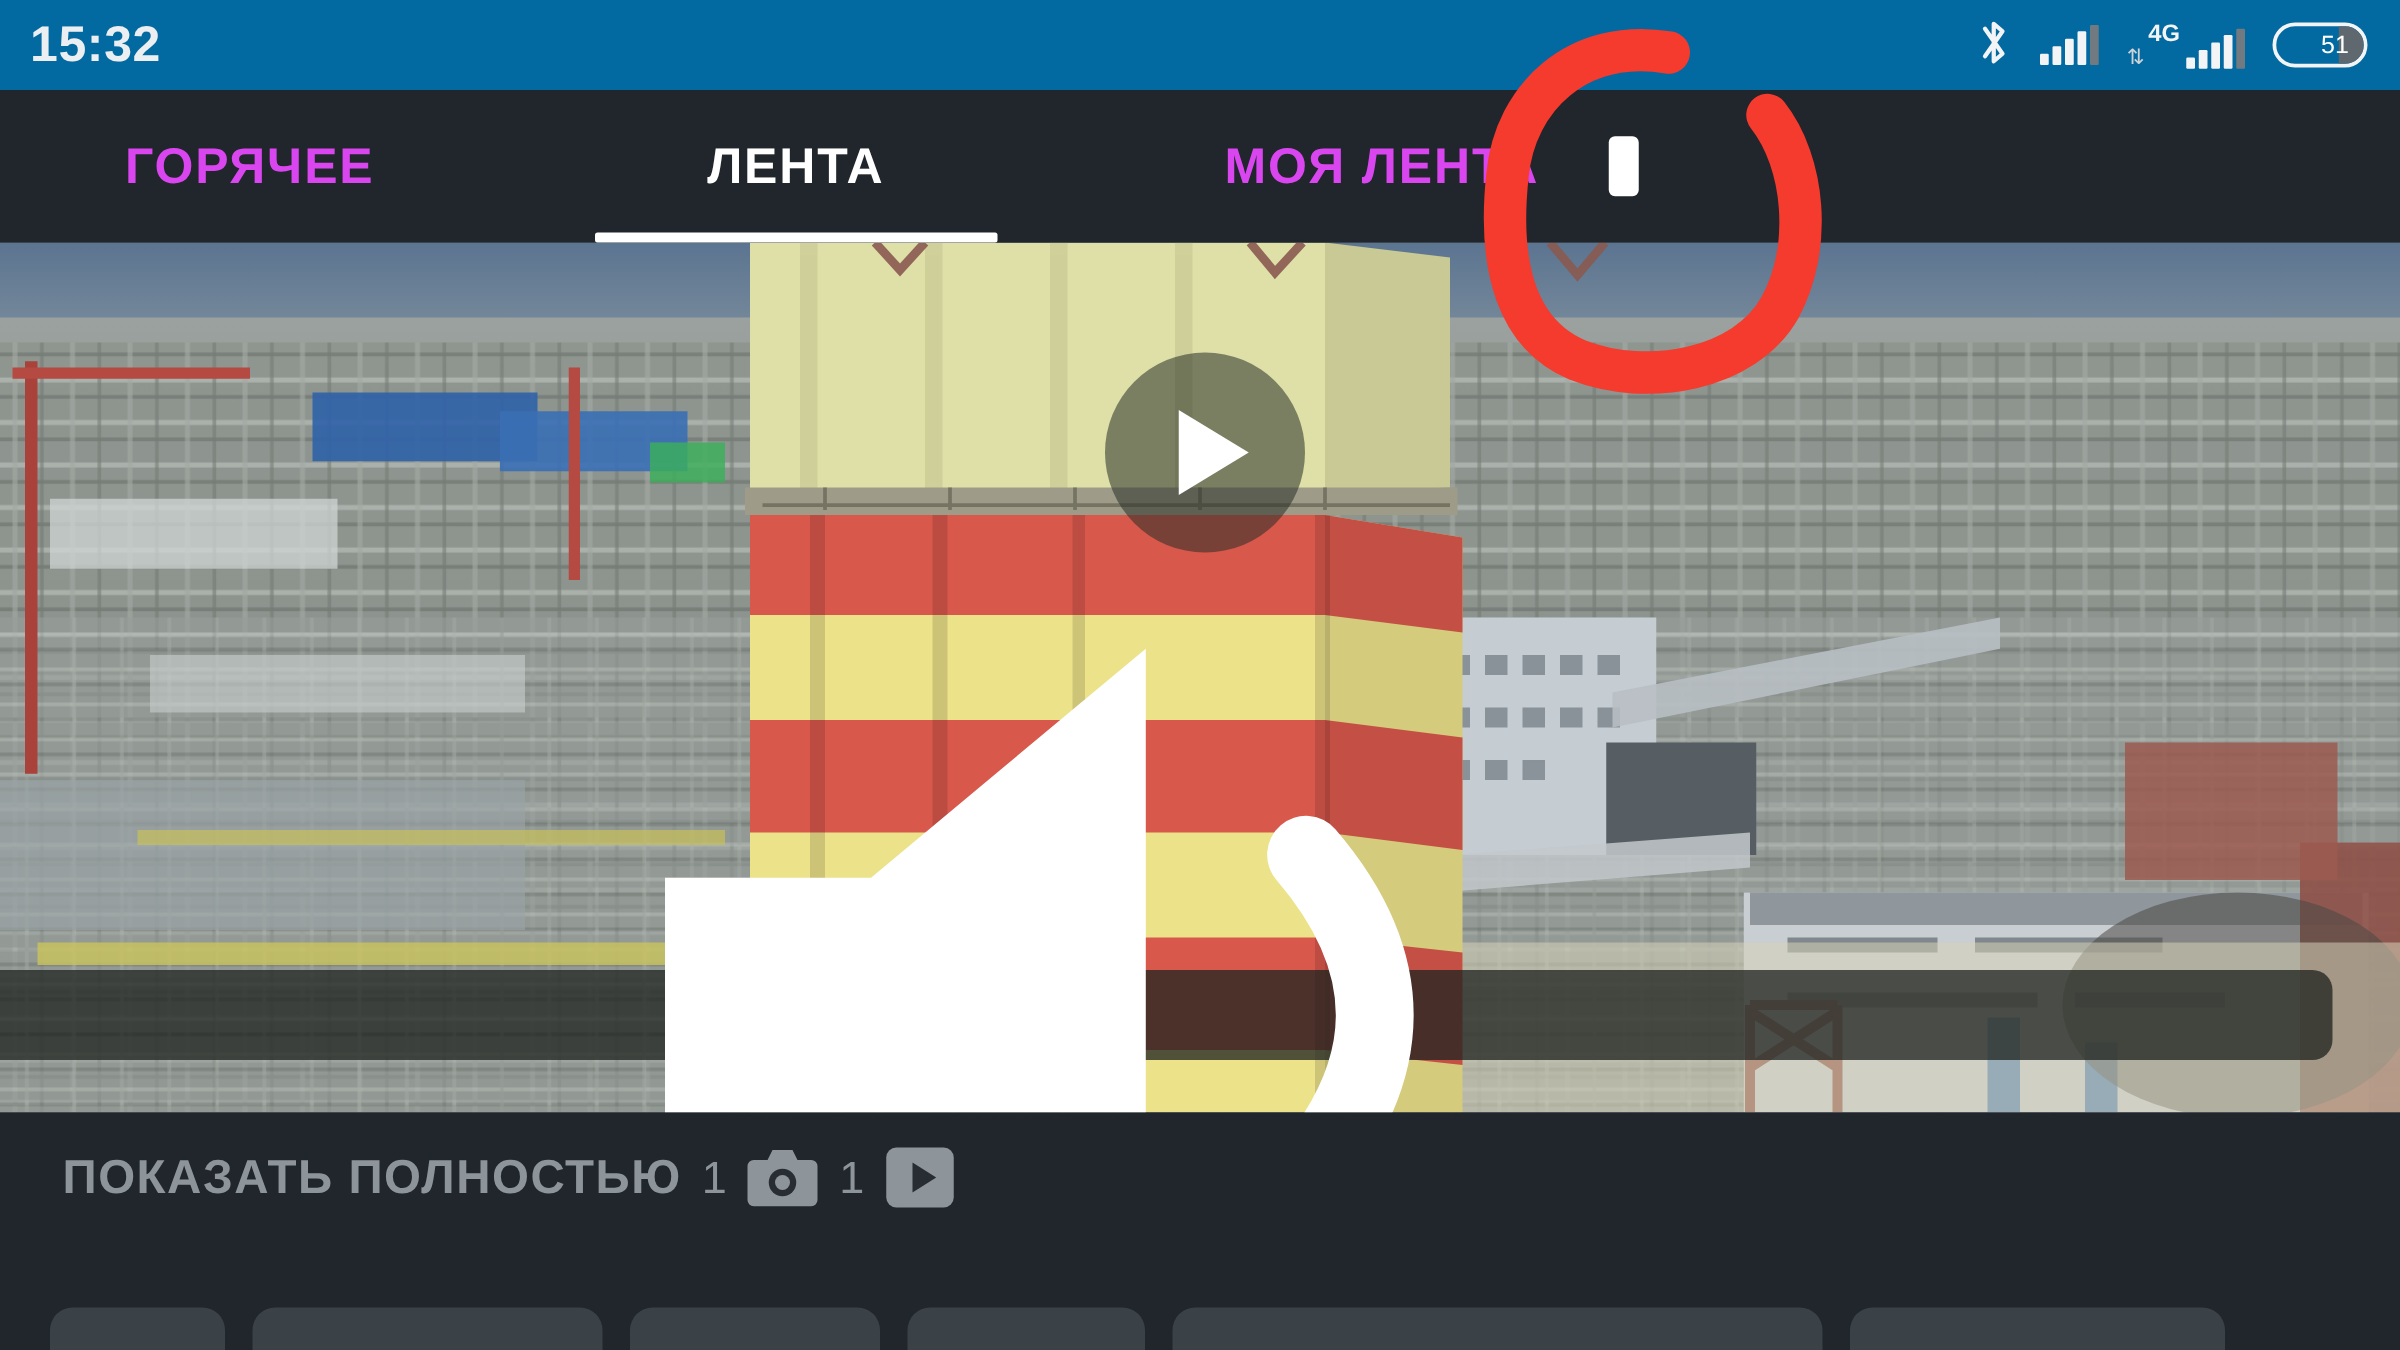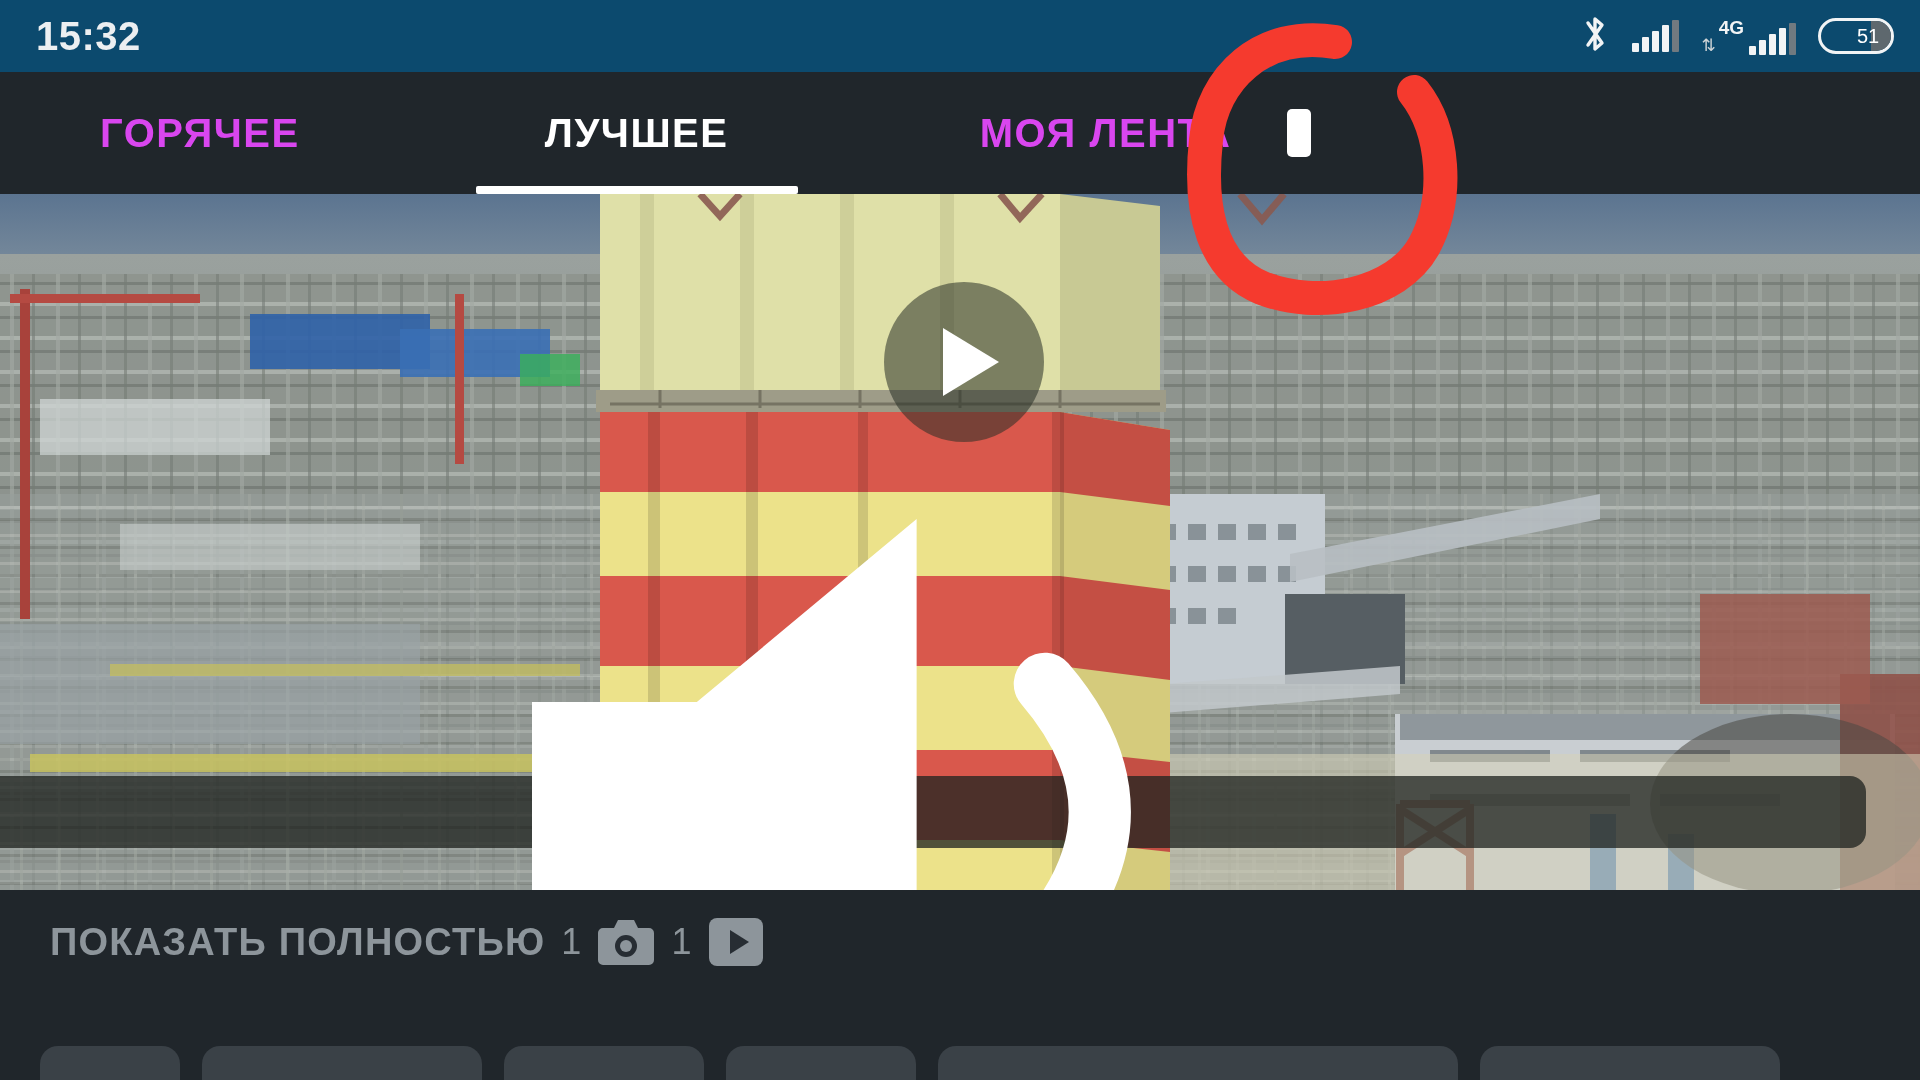--- a/index.html
+++ b/index.html
@@ -5,22 +5,22 @@
 <style>
   * { margin:0; padding:0; box-sizing:border-box; }
   html,body{ width:1920px; height:1080px; overflow:hidden; background:#20262b;
              font-family:"Liberation Sans", sans-serif; }
 
   #screen{ position:relative; width:1920px; height:1080px; background:#20262b; }
 
   
   #status-bar{
     position:absolute; left:0; top:0; width:1920px; height:72px;
-    background:#0c4a6e; display:flex; align-items:center;
-    justify-content:space-between; padding:0 26px 0 36px; z-index:6;
+    background:#0369a1; display:flex; align-items:center;
+    justify-content:space-between; padding:0 26px 0 24px; z-index:6;
   }
   #status-clock{ color:#eceff1; font-size:40px; font-weight:700; letter-spacing:.5px; }
   #status-icons{ display:flex; align-items:center; gap:22px; }
 
   .sig{ display:flex; align-items:flex-end; gap:3px; height:32px; }
   .sig i{ display:block; width:7px; background:#f2f4f5; border-radius:1px; }
   .sig i:nth-child(1){ height:9px; }
   .sig i:nth-child(2){ height:15px; }
   .sig i:nth-child(3){ height:21px; }
   .sig i:nth-child(4){ height:27px; }
@@ -135,21 +135,21 @@
     </div>
   </div>
 
   <div id="tab-bar">
 
     <div class="tab" id="tab-goryachee">
       <span>ГОРЯЧЕЕ</span>
     </div>
 
     <div class="tab active" id="tab-luchshee">
-      <span>ЛУЧШЕЕ</span>
+      <span>ЛЕНТА</span>
       <span class="underline"></span>
     </div>
 
 
     <div class="tab" id="tab-moya-lenta">
       <span>МОЯ ЛЕНТА</span>
     </div>
 
     <div id="lenta-badge"></div>
 

